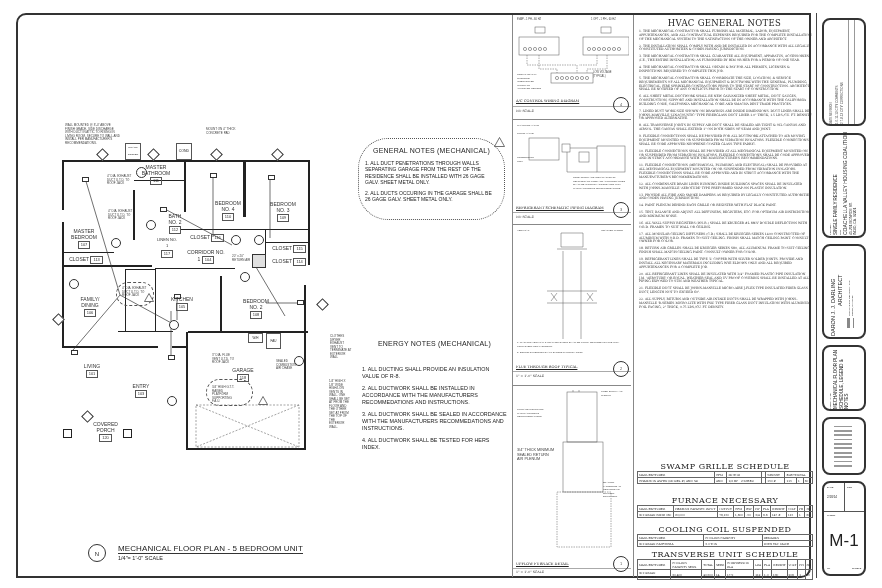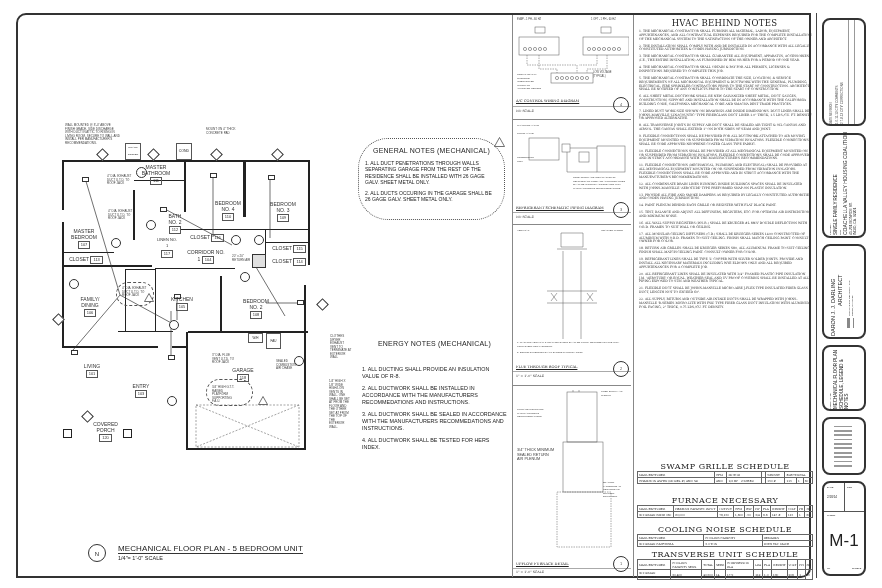--- a/index.html
+++ b/index.html
@@ -297,21 +297,21 @@
   <div class="callout" style="left:90px;top:95px;width:26px;font-size:2.4px;">BRACKET FASTENERS AS REQUIRED TO SUPPORT EQUIPMENT</div>
   <div class="detail-title" style="top:176px;">UPFLOW FURNACE DETAIL</div>
   <div class="abs" style="left:0;top:182px;width:118px;height:0.6px;background:#aaa;"></div>
   <div class="detail-scale" style="top:184px;">1" = 1'-0" SCALE</div>
   <div class="detail-num" style="top:170px;">
       <div style="font-size:3px;text-align:center;line-height:14px;">1</div>
     </div>
 </div>
 
 <div class="hvac">
-  <h2>HVAC BEHIND NOTES</h2>
+  <h2>HVAC GENERAL NOTES</h2>
   <div id="hvac-list" style="margin-top:2px;">
       <p>1. THE MECHANICAL CONTRACTOR SHALL FURNISH ALL MATERIAL, LABOR, EQUIPMENT, APPURTENANCES, AND ALL CONTRACTUAL EXPENSES REQUIRED FOR THE COMPLETE INSTALLATION OF THE MECHANICAL SYSTEM TO THE SATISFACTION OF THE OWNER AND ARCHITECT.</p>
       <p>2. THE INSTALLATION SHALL COMPLY WITH AND BE INSTALLED IN ACCORDANCE WITH ALL LEGALLY CONSTITUTED AUTHORITIES &amp; CODES HAVING JURISDICTION.</p>
       <p>3. THE MECHANICAL CONTRACTOR SHALL GUARANTEE ALL EQUIPMENT, APPARATUS, ACCESSORIES (I.E., THE ENTIRE INSTALLATION) AS FURNISHED BY HIM OR HER FOR A PERIOD OF ONE YEAR.</p>
       <p>4. THE MECHANICAL CONTRACTOR SHALL OBTAIN &amp; PAY FOR ALL PERMITS, LICENSES &amp; INSPECTIONS REQUIRED TO COMPLETE THIS JOB.</p>
       <p>5. THE MECHANICAL CONTRACTOR SHALL COORDINATE THE SIZE, LOCATION, &amp; SERVICE REQUIREMENTS OF ALL MECHANICAL EQUIPMENT &amp; DUCTWORK WITH THE GENERAL, PLUMBING, ELECTRICAL, FIRE SPRINKLER CONTRACTORS PRIOR TO THE START OF CONSTRUCTION. ARCHITECT SHALL BE NOTIFIED OF ANY CONFLICTS PRIOR TO THE START OF CONSTRUCTION.</p>
       <p>6. ALL SHEET METAL DUCTWORK SHALL BE NEW GALVANIZED SHEET METAL, DUCT GAUGES, CONSTRUCTION, SUPPORT AND INSTALLATION SHALL BE IN ACCORDANCE WITH THE CALIFORNIA BUILDING CODE, CALIFORNIA MECHANICAL CODE AND SMACNA BEST TRADE PRACTICES.</p>
       <p>7. LINED DUCT WORK SIZE SHOWN ON DRAWINGS ARE INSIDE DIMENSIONS. DUCT LINER SHALL BE JOHNS-MANVILLE 'LINACOUSTIC' TYPE FIBERGLASS DUCT LINER 1.0" THICK, 1.5 LBS./CU. FT. DENSITY OR APPROVED ALTERNATIVE.</p>
       <p>8. ALL TRANSVERSE JOINTS IN SUPPLY AIR DUCT SHALL BE SEALED AIR TIGHT &amp; OIL CANVAS AND AIRSOL. THE CANVAS SHALL EXTEND 1" ON BOTH SIDES OF SEAM AND JOINT.</p>
       <p>9. FLEXIBLE CONNECTIONS SHALL BE PROVIDED FOR ALL DUCTWORK ATTACHED TO AIR MOVING EQUIPMENT MOUNTED ON OR SUSPENDED FROM VIBRATION ISOLATORS. FLEXIBLE CONNECTIONS SHALL BE CODE APPROVED NEOPRENE COATED GLASS TYPE FABRIC.</p>
@@ -383,21 +383,21 @@
           <td>8.8</td>
           <td>147 #</td>
           <td>115</td>
           <td>1</td>
           <td>60</td>
         </tr>
   </tbody>
     </table>
 </div>
 <div class="sched" style="top:525px;">
-  <div class="sched-title">COOLING NOISE SCHEDULE</div>
+  <div class="sched-title">COOLING COIL SUSPENDED</div>
   <table>
     <tbody>
         <tr>
           <th>MANUFACTURER</th>
           <th>COOLING CAPACITY</th>
           <th>REMARKS</th>
         </tr>
     <tr>
           <td>GOODMAN CAPF3636A</td>
           <td>3.0 TON</td>

